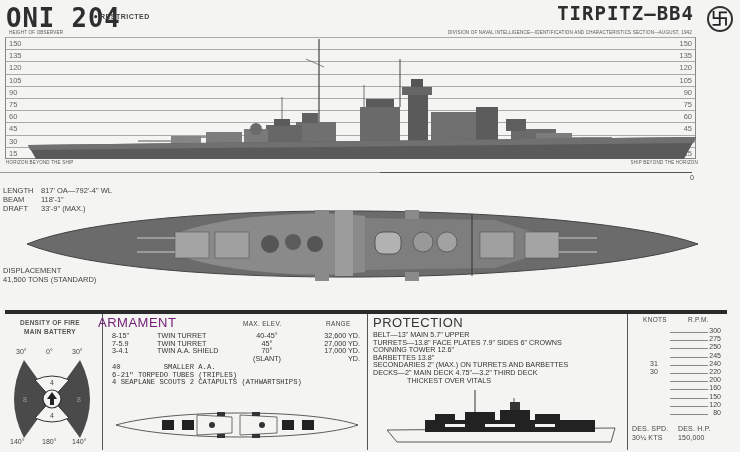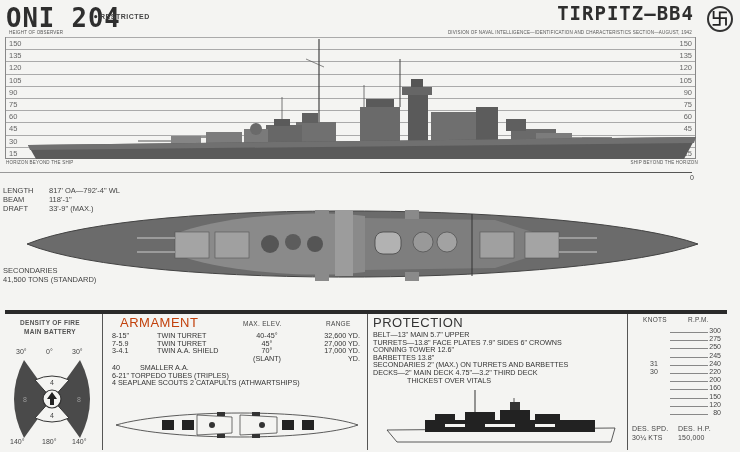--- a/index.html
+++ b/index.html
@@ -22,35 +22,35 @@
   .scale-row .lv { position: absolute; left: 3px; top: 1px; font-size: 7.5px; color: #666; }
   .scale-row .rv { position: absolute; right: 3px; top: 1px; font-size: 7.5px; color: #666; }
   .horizon-l { left: 6px; top: 160px; font-size: 4.5px; color: #555; letter-spacing: 0.2px; }
   .horizon-r { right: 42px; top: 160px; font-size: 4.5px; color: #555; letter-spacing: 0.2px; }
   .zero-line { left: 380px; top: 172px; width: 312px; height: 1px; background: #555; }
   .zero-line2 { left: 0; top: 172px; width: 380px; height: 1px; background: #999; }
   .zero { left: 690px; top: 174px; font-size: 7px; color: #444; }
 
   
   .dims { left: 3px; top: 186px; font-size: 7.5px; line-height: 9px; color: #444; }
-  .dims .k { display: inline-block; width: 46px; }
+  .dims .k { display: inline-block; width: 38px; }
   .disp { left: 3px; top: 266px; font-size: 7.5px; line-height: 9px; color: #444; }
 
   
   .thickbar { left: 5px; top: 310px; width: 722px; height: 4px; background: #2a2a2a; }
   .panel-divider { width: 1px; background: #555; }
   .density-title { left: 10px; top: 318px; width: 80px; text-align: center; font-size: 6.5px; line-height: 9px; font-weight: bold; color: #555; letter-spacing: 0.3px; }
   .deg { font-size: 7px; color: #444; }
 
-  .arm-head { left: 120px; top: 315px; font-size: 13px; color: #c2410c; letter-spacing: 0.5px; }
+  .arm-head { left: 98px; top: 315px; font-size: 13px; color: #701a75; letter-spacing: 0.5px; }
   .arm-col-h { top: 320px; font-size: 6.5px; color: #444; letter-spacing: 0.3px; }
   .arm-rows { left: 112px; top: 332px; font-size: 7.2px; line-height: 7.5px; color: #333; }
   .arm-rows .r { position: relative; height: 7.5px; width: 248px; }
   .arm-rows .r span { position: absolute; white-space: nowrap; }
-  .arm-extra { left: 112px; top: 364px; font-size: 7.2px; line-height: 7.5px; color: #333; }
+  .arm-extra { left: 112px; top: 364px; font-size: 7.2px; line-height: 7.5px; color: #333; font-family: Liberation Mono, monospace; }
 
   .prot-head { left: 373px; top: 315px; font-size: 13px; color: #333; letter-spacing: 0.5px; text-align: center; }
   .prot-lines { left: 373px; top: 331px; font-size: 7.2px; line-height: 7.6px; color: #333; }
   .prot-lines .indent { padding-left: 34px; }
 
   .knots-h { left: 643px; top: 316px; font-size: 6.5px; color: #444; letter-spacing: 0.3px; }
   .rpm-h { left: 688px; top: 316px; font-size: 6.5px; color: #444; letter-spacing: 0.3px; }
   .rpm-list { left: 640px; top: 327px; width: 90px; font-size: 7px; line-height: 8.2px; color: #444; }
   .rpm-row { position: relative; height: 8.2px; }
   .rpm-row .kn { position: absolute; left: 10px; }
@@ -184,21 +184,21 @@
   <circle cx="398" cy="46" r="10" fill="#999" stroke="#444" stroke-width="0.6"></circle>
   <circle cx="422" cy="46" r="10" fill="#a2a2a2" stroke="#444" stroke-width="0.6"></circle>
   <line x1="447" y1="18" x2="447" y2="80" stroke="#333" stroke-width="1"></line>
   <rect x="290" y="14" width="14" height="9" fill="#8a8a8a"></rect>
   <rect x="290" y="76" width="14" height="9" fill="#8a8a8a"></rect>
   <rect x="380" y="14" width="14" height="9" fill="#8a8a8a"></rect>
   <rect x="380" y="76" width="14" height="9" fill="#8a8a8a"></rect>
 </svg>
 
 <div class="abs disp">
-  <div>SECONDARIES</div>
+  <div>DISPLACEMENT</div>
   <div>41,500 TONS (STANDARD)</div>
 </div>
 
 <div class="abs thickbar"></div>
 <div class="abs panel-divider" style="left:102px;top:314px;height:136px"></div>
 <div class="abs panel-divider" style="left:367px;top:314px;height:136px"></div>
 <div class="abs panel-divider" style="left:627px;top:314px;height:136px"></div>
 
 <div class="abs density-title">
   <div>DENSITY OF FIRE</div>

